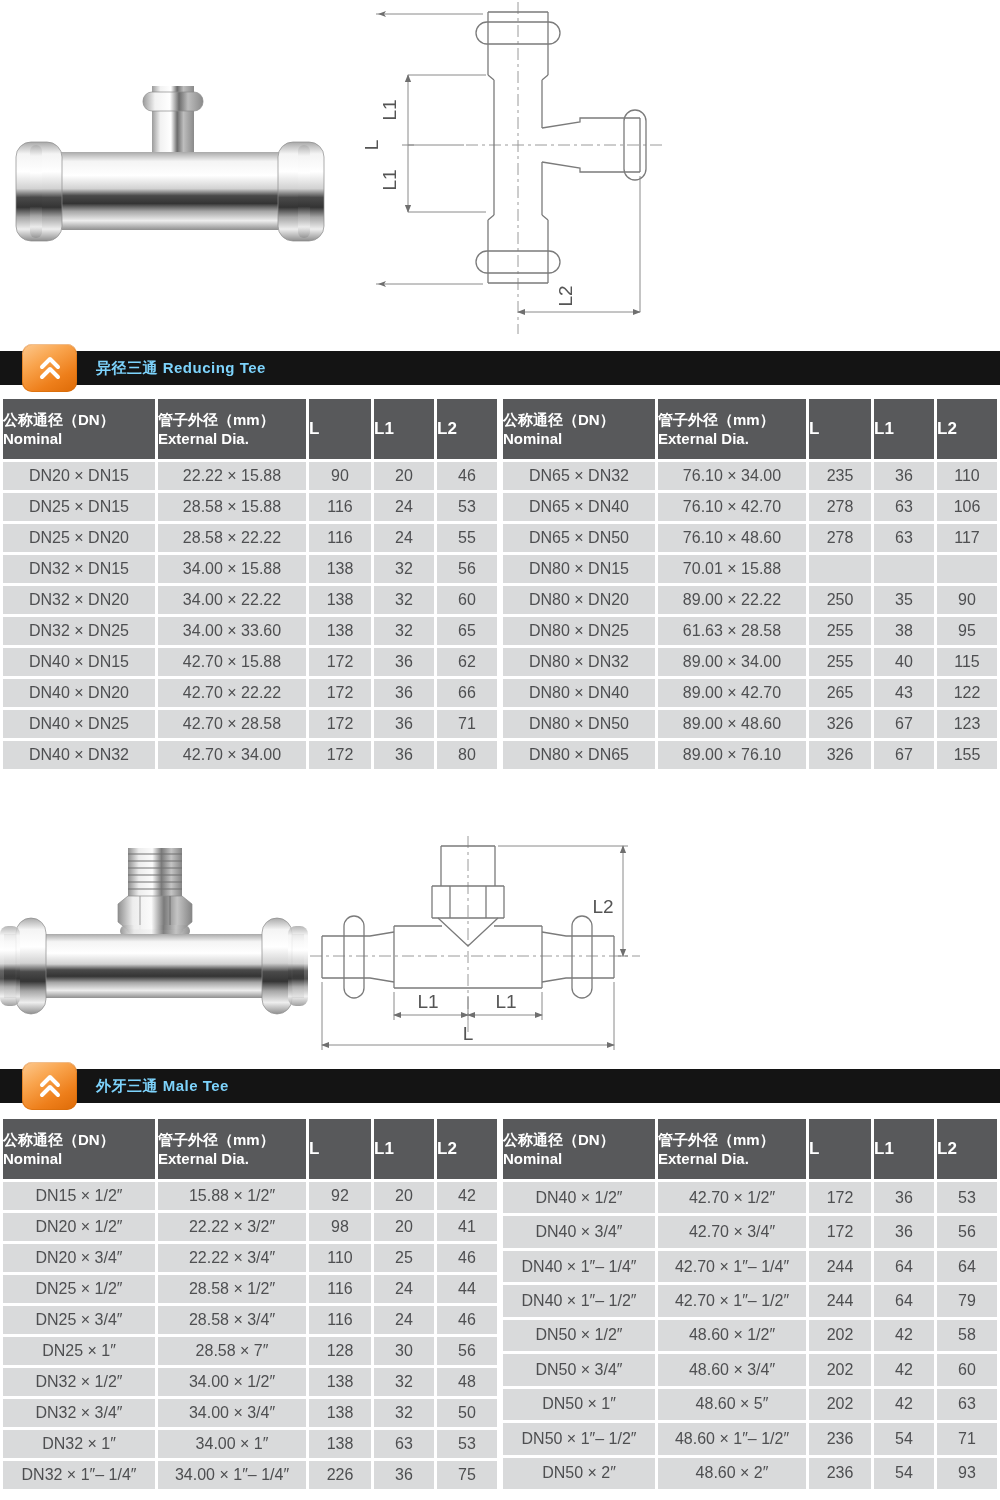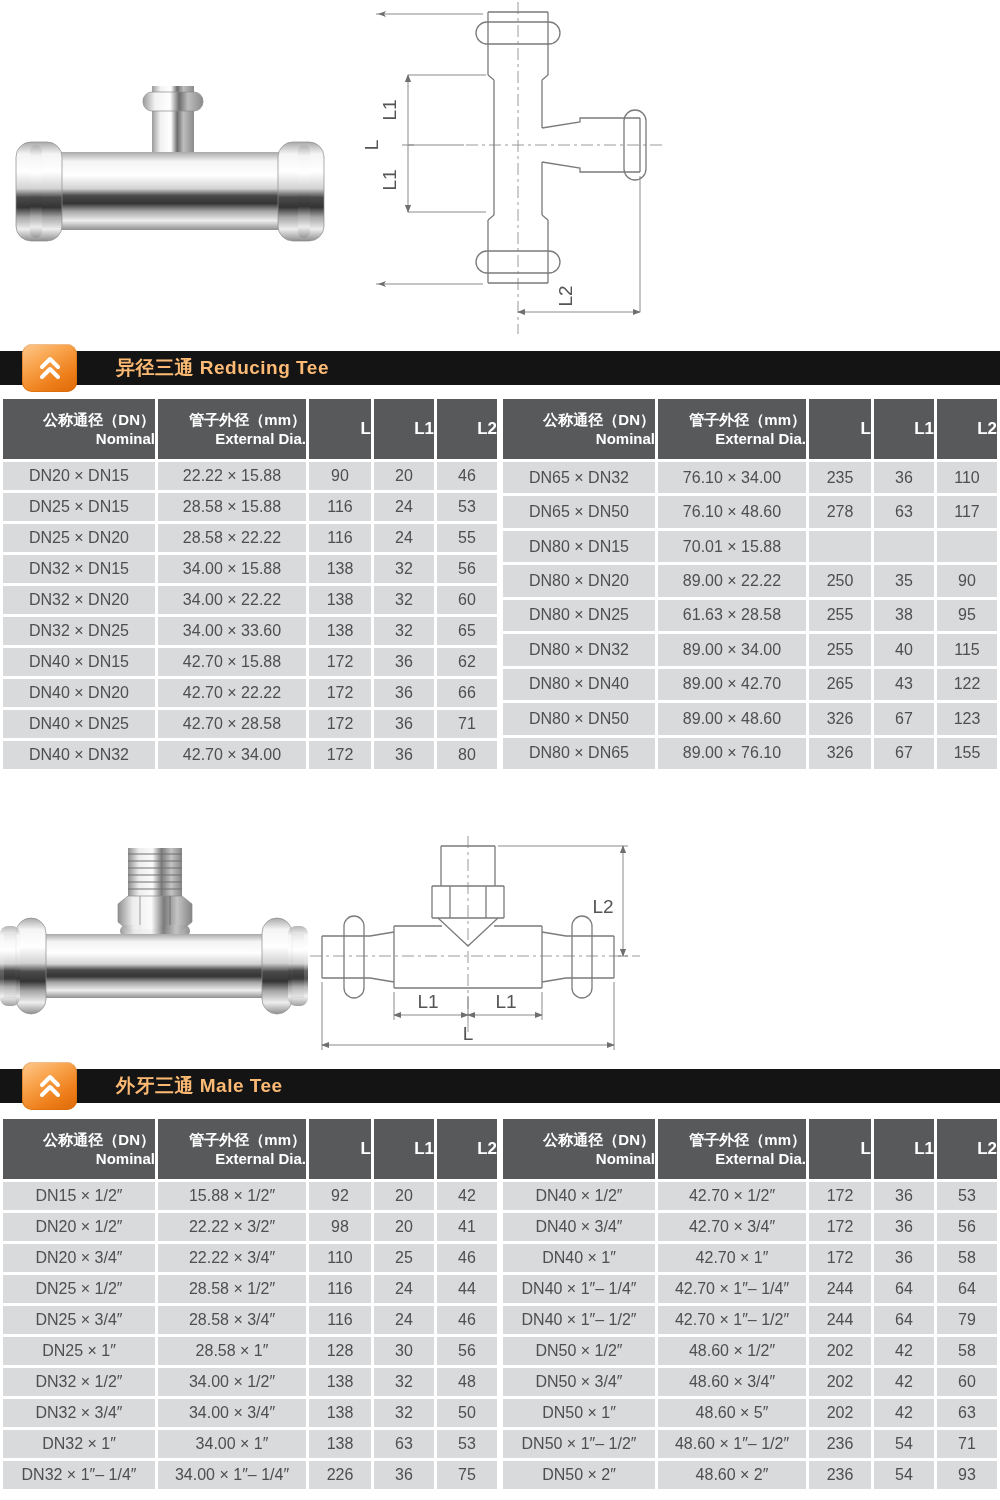--- a/index.html
+++ b/index.html
@@ -12,30 +12,30 @@
   
   .section-bar{left:0;width:1000px;height:34px;background:#141414;}
   .badge{
     position:absolute;left:22px;top:-7px;width:55px;height:48px;border-radius:10px;
     background:linear-gradient(150deg,#fdc98f 0%,#f9a44d 35%,#ee7f1b 70%,#dd6a06 100%);
     box-shadow:inset 0 1px 0 rgba(255,255,255,.45), inset 0 0 0 1px rgba(214,108,10,.6);
     display:flex;align-items:center;justify-content:center;
   }
   .bar-title{
     position:absolute;left:96px;top:50%;transform:translateY(-50%);
-    color:#fdba74;font-size:19px;font-weight:bold;letter-spacing:.5px;white-space:nowrap;margin-left:20px;
+    color:#7dd3fc;font-size:15px;font-weight:bold;letter-spacing:.5px;white-space:nowrap;
   }
 
   
   .tables{left:0;width:1000px;display:flex;}
   table{border-collapse:separate;border-spacing:3px;table-layout:fixed;width:500px;}
   col.c0{width:152px;} col.c1{width:148px;} col.c2{width:62px;} col.c3{width:60px;} col.c4{width:60px;}
   th{
     background:#58595b;color:#ffffff;font-weight:bold;height:60px;
-    font-size:15px;line-height:1.3;text-align:right;padding:0;
+    font-size:15px;line-height:1.3;text-align:left;padding:0;
   }
   th.dim{font-size:17px;}
   td{
     background:#d9dadb;color:#4e4f51;font-size:16px;text-align:center;
     height:28px;padding:0;white-space:nowrap;overflow:hidden;
   }
 
   
   .figure{background:#ffffff;}
   svg text{font-family:"Liberation Sans",sans-serif;}
@@ -252,20 +252,27 @@
       </thead>
       <tbody>
         <tr>
           <td>DN65 × DN32</td>
           <td>76.10 × 34.00</td>
           <td>235</td>
           <td>36</td>
           <td>110</td>
         </tr>
         <tr>
+          <td>DN65 × DN40</td>
+          <td>76.10 × 42.70</td>
+          <td>278</td>
+          <td>63</td>
+          <td>106</td>
+        </tr>
+        <tr>
           <td>DN65 × DN50</td>
           <td>76.10 × 48.60</td>
           <td>278</td>
           <td>63</td>
           <td>117</td>
         </tr>
         <tr>
           <td>DN80 × DN15</td>
           <td>70.01 × 15.88</td>
           <td></td>
@@ -471,21 +478,21 @@
         </tr>
         <tr>
           <td>DN25 × 3/4″</td>
           <td>28.58 × 3/4″</td>
           <td>116</td>
           <td>24</td>
           <td>46</td>
         </tr>
         <tr>
           <td>DN25 × 1″</td>
-          <td>28.58 × 1″</td>
+          <td>28.58 × 7″</td>
           <td>128</td>
           <td>30</td>
           <td>56</td>
         </tr>
         <tr>
           <td>DN32 × 1/2″</td>
           <td>34.00 × 1/2″</td>
           <td>138</td>
           <td>32</td>
           <td>48</td>
@@ -545,27 +552,20 @@
           <td>53</td>
         </tr>
         <tr>
           <td>DN40 × 3/4″</td>
           <td>42.70 × 3/4″</td>
           <td>172</td>
           <td>36</td>
           <td>56</td>
         </tr>
         <tr>
-          <td>DN40 × 1″</td>
-          <td>42.70 × 1″</td>
-          <td>172</td>
-          <td>36</td>
-          <td>58</td>
-        </tr>
-        <tr>
           <td>DN40 × 1″– 1/4″</td>
           <td>42.70 × 1″– 1/4″</td>
           <td>244</td>
           <td>64</td>
           <td>64</td>
         </tr>
         <tr>
           <td>DN40 × 1″– 1/2″</td>
           <td>42.70 × 1″– 1/2″</td>
           <td>244</td>

